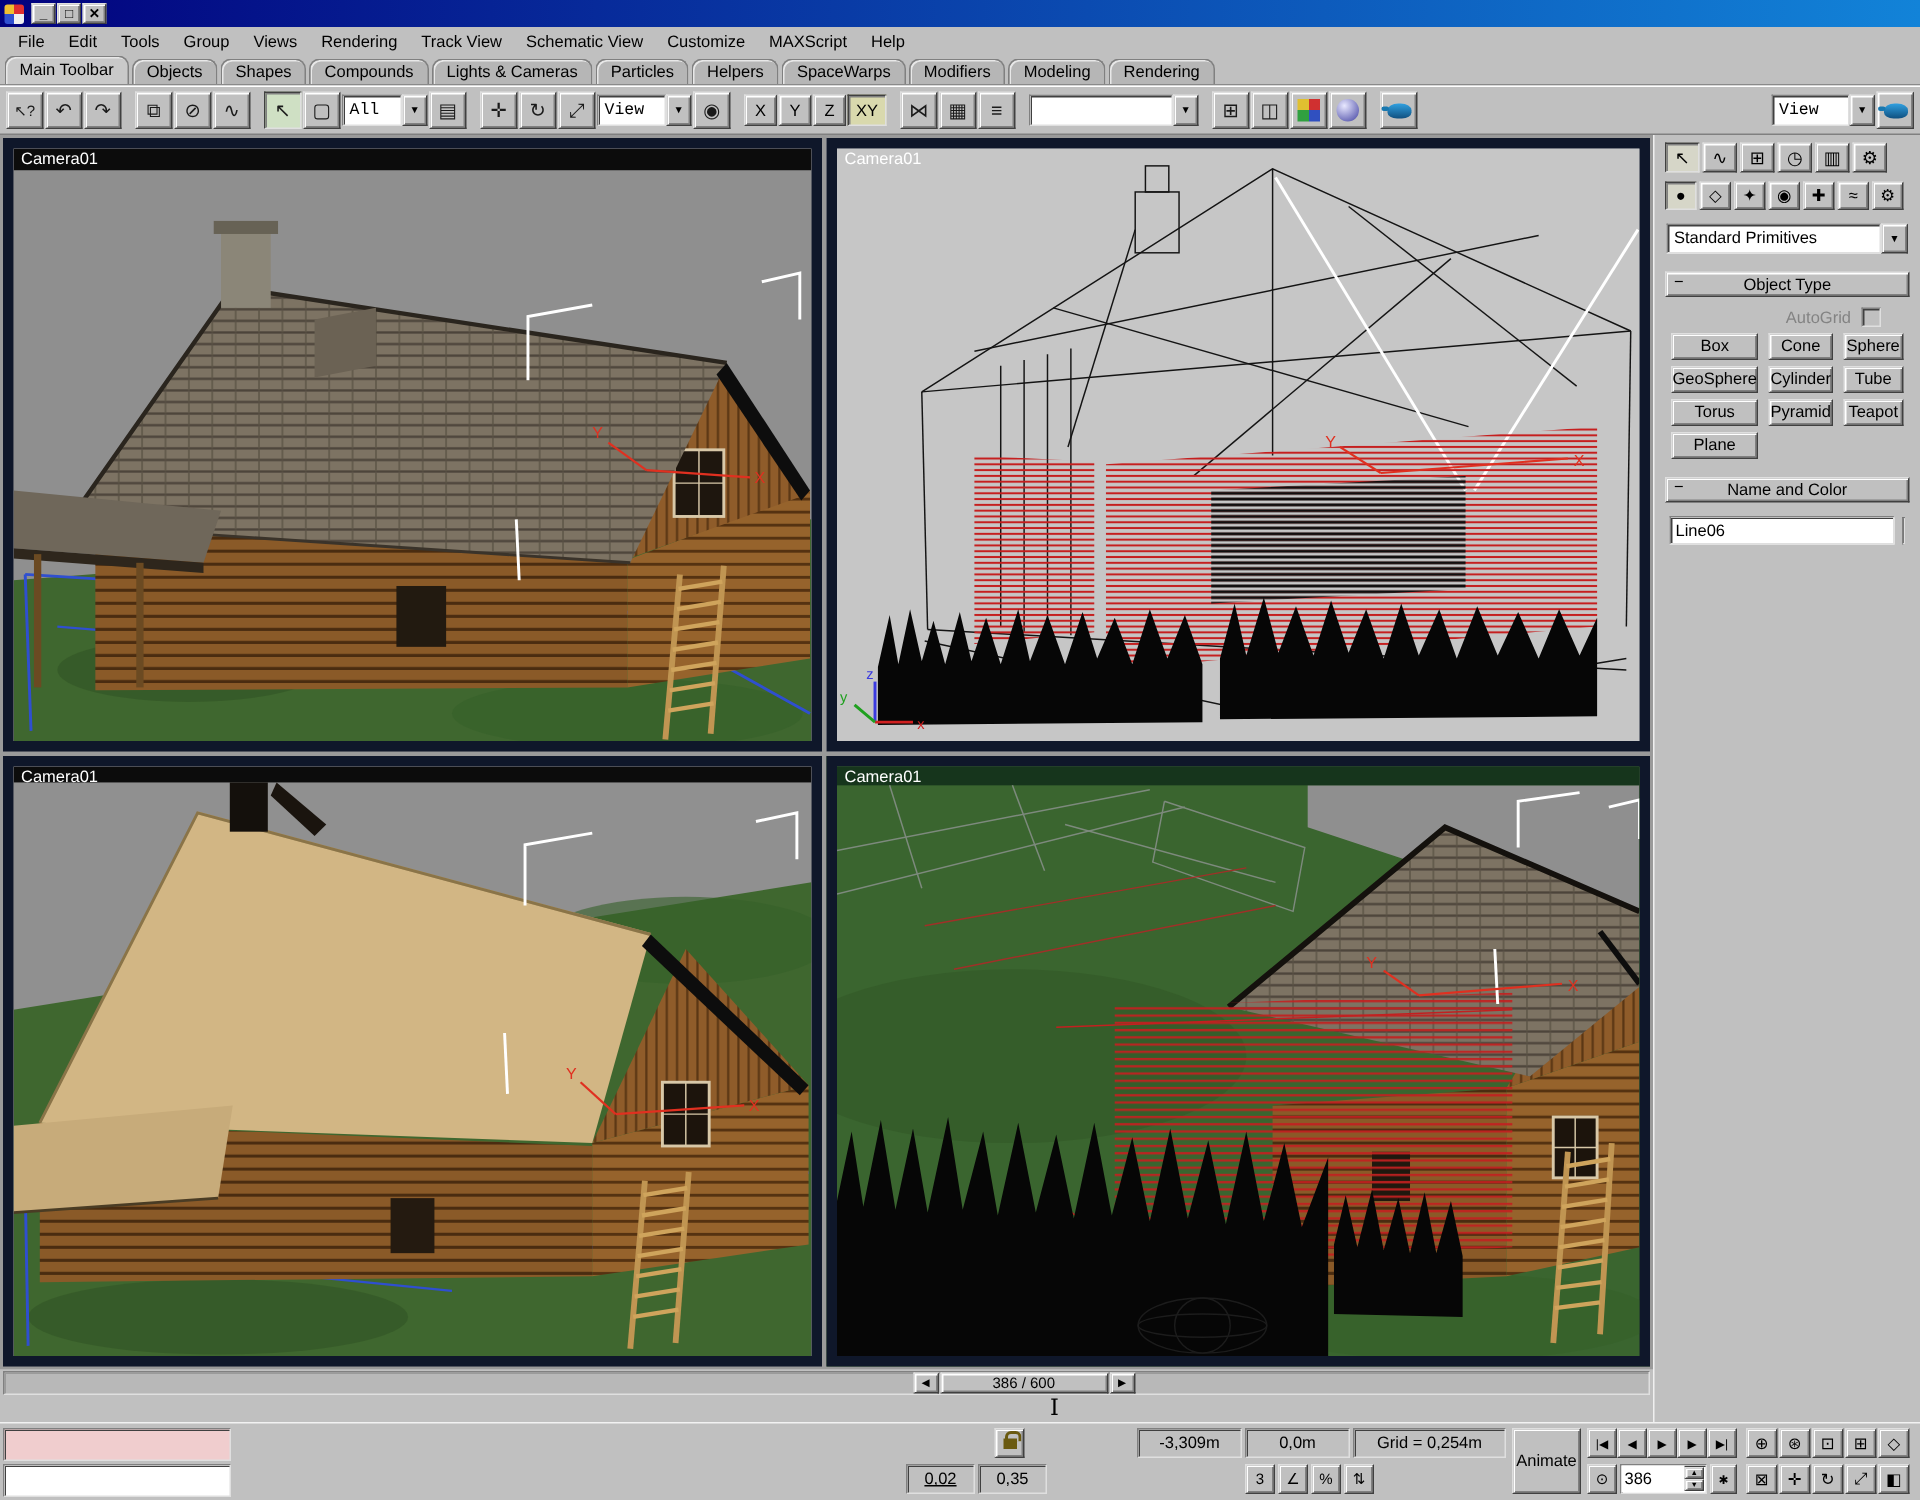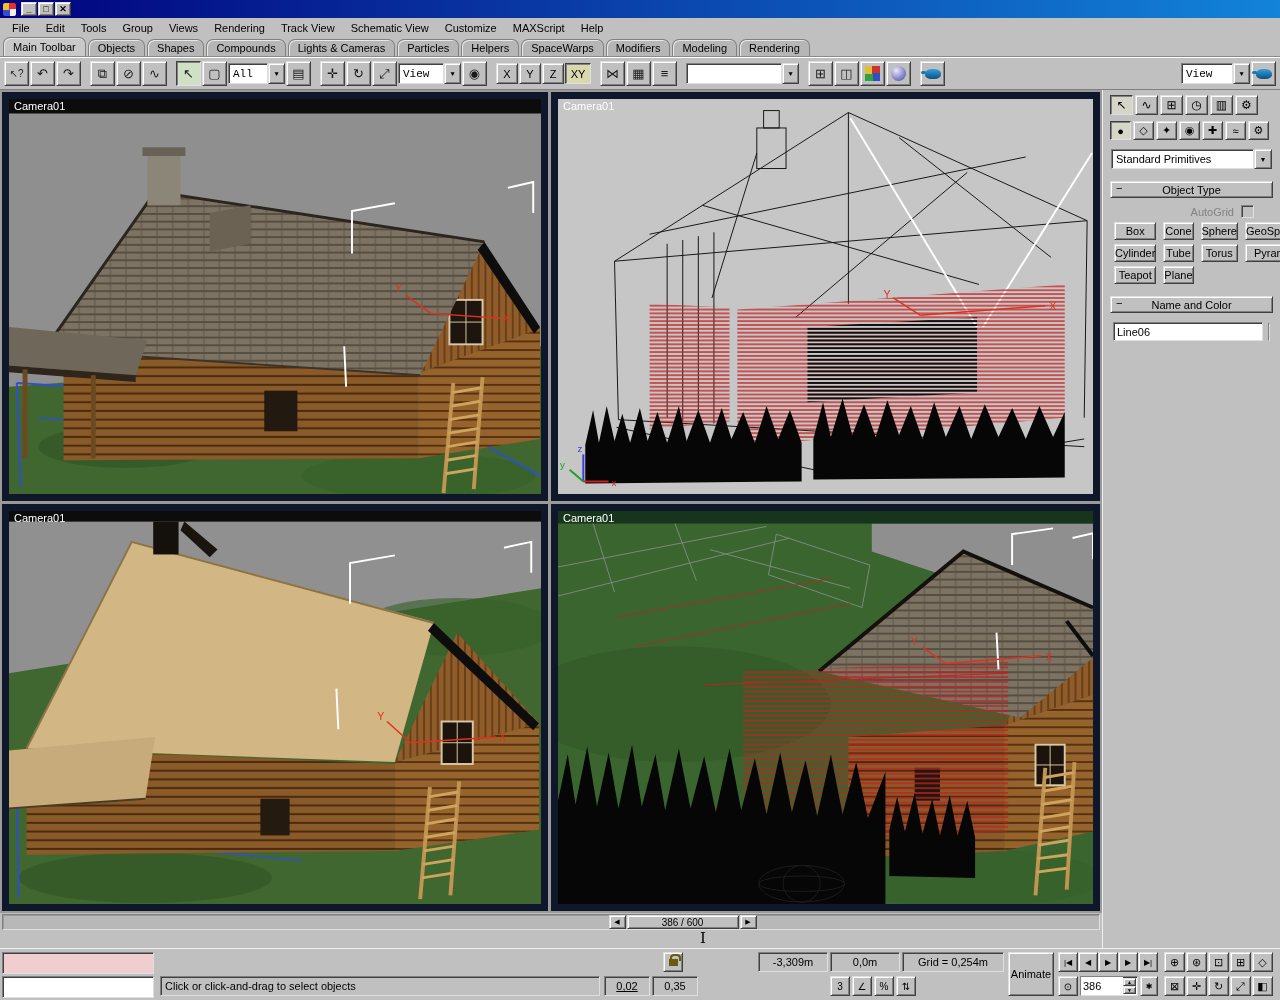--- a/index.html
+++ b/index.html
@@ -95,21 +95,21 @@
   .cp-dd { margin:8px 8px 0; height:20px; display:flex; align-items:stretch; }
   .cp-dd .val { flex:1; background:#fff; border:1px solid; border-color:#808080 #dfdfdf #dfdfdf #808080;
      box-shadow: inset 1px 1px 0 #404040; display:flex; align-items:center; padding:0 4px; }
   .cp-dd .arr { width:18px; font-size:7px; }
   .roll { margin:12px 7px 0; height:17px; position:relative; display:flex; align-items:center;
     justify-content:center; font-size:11px; }
   .roll .minus { position:absolute; left:5px; top:0; }
   .ag { display:flex; justify-content:flex-end; align-items:center; gap:7px;
     margin:7px 26px 3px 0; color:#838383; }
   .agbox { width:13px; height:13px; }
-  .objgrid { display:grid; grid-template-columns:1fr 1fr 1fr 1fr; gap:4px 7px; margin:4px 11px; }
+  .objgrid { display:grid; grid-template-columns:1fr 1fr 1fr; gap:4px 7px; margin:4px 11px; }
   .obtn { height:18px; font-size:11px; }
   .namerow { display:flex; gap:5px; margin:9px 10px; align-items:center; }
   .namerow input { flex:1; height:19px; font-family:"Liberation Sans",sans-serif; font-size:11px;
      padding:0 3px; background:#fff; border:1px solid; border-color:#808080 #dfdfdf #dfdfdf #808080;
      box-shadow: inset 1px 1px 0 #404040; outline:none; }
   .swatch { width:18px; height:18px; background:#000; border:1px solid; border-color:#808080 #dfdfdf #dfdfdf #808080; }
 
   
   #statusbar { position:absolute; left:0; top:948px; width:1280px; height:52px;
     background:#c0c0c0; border-top:1px solid #f2f2f2; }
@@ -591,21 +591,20 @@
   <div class="abs s fld ctr" id="fgrid">Grid = 0,254m</div>
 
   <div class="abs r btn" id="animate-btn">Animate</div>
 
   <div class="abs r btn trbtn" style="left:1058px">|◀</div>
   <div class="abs r btn trbtn" style="left:1078px">◀</div>
   <div class="abs r btn trbtn" style="left:1098px">▶</div>
   <div class="abs r btn trbtn" style="left:1118px">▶</div>
   <div class="abs r btn trbtn" style="left:1138px">▶|</div>
 
-  <div class="abs s fld" id="prompt-field">Click or click-and-drag to select objects</div>
   <div class="abs s fld ctr" id="snap-a">0,02</div>
   <div class="abs s fld ctr" id="snap-b">0,35</div>
 
   <div class="abs r btn snapbtn" style="left:830px">3</div>
   <div class="abs r btn snapbtn" style="left:852px">∠</div>
   <div class="abs r btn snapbtn" style="left:874px">%</div>
   <div class="abs r btn snapbtn" style="left:896px">⇅</div>
 
   <div class="abs r btn" id="keymode-btn">⊙</div>
   <div class="abs sw" id="frame-wrap">

